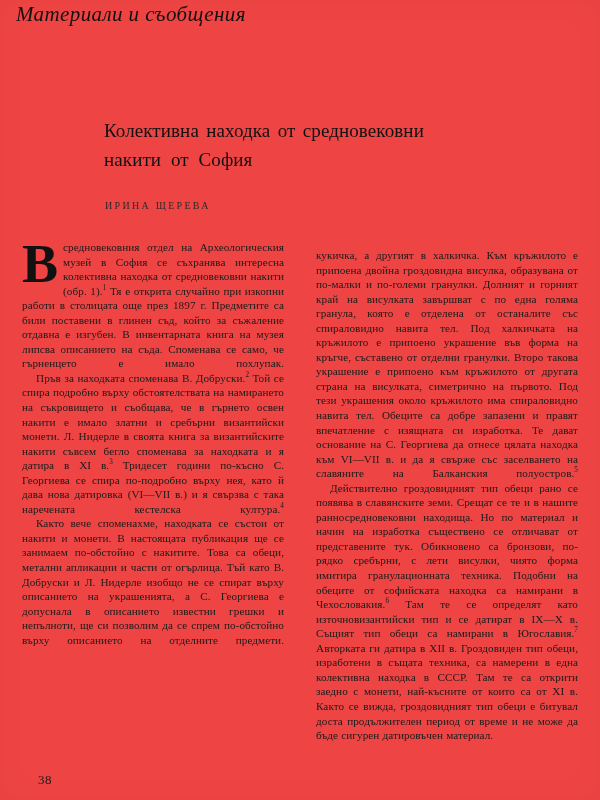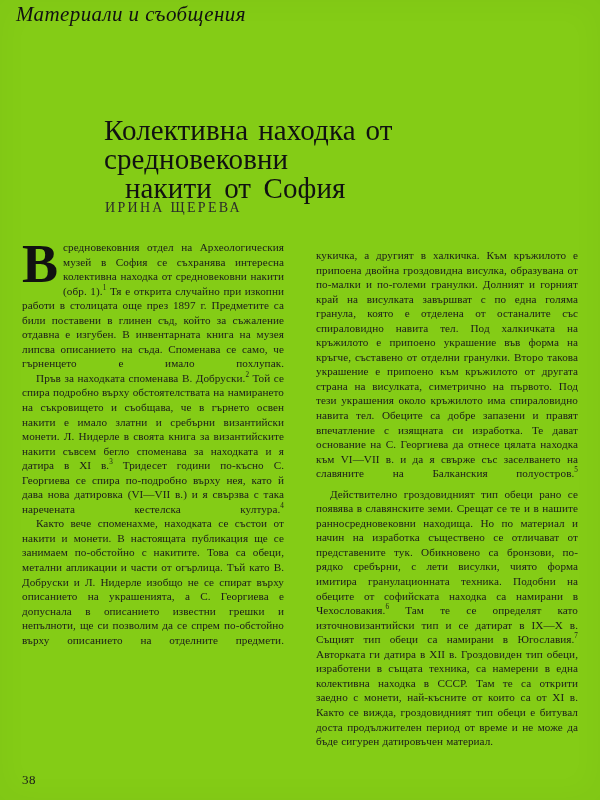--- a/index.html
+++ b/index.html
@@ -4,21 +4,21 @@
 <style>
   html, body {
     margin: 0;
     padding: 0;
     background: #ffffff;
   }
   #page {
     position: relative;
     width: 600px;
     height: 800px;
-    background: #84cc16;
+    background: #ef4444;
     overflow: hidden;
     font-family: "Liberation Serif", "DejaVu Serif", serif;
     color: #1a1a1a;
   }
 
   
   #running-head {
     position: absolute;
     left: 16px;
     top: 2px;
@@ -29,35 +29,35 @@
     color: #121212;
     white-space: nowrap;
   }
 
   
   #article-title {
     position: absolute;
     left: 104px;
     top: 116px;
     width: 460px;
-    font-size: 29px;
+    font-size: 19px;
     line-height: 29px;
     color: #111;
     letter-spacing: 0.1px;
     word-spacing: 2.5px;
   }
   #article-title .t-line { display: block; }
-  #article-title .t-line:nth-child(2) { word-spacing: 5px; margin-left: 21px; }
+  #article-title .t-line:nth-child(2) { word-spacing: 5px; }
 
   
   #byline {
     position: absolute;
     left: 105px;
     top: 200px;
-    font-size: 14px;
+    font-size: 10px;
     letter-spacing: 2.3px;
     color: #2b2b2b;
     font-family: "Liberation Serif", "DejaVu Serif", serif;
   }
 
   
   #body-area {
     position: absolute;
     left: 22px;
     top: 240px;
@@ -77,21 +77,21 @@
   #col-left  { left: 0px; }
   #col-right { left: 294px; }
 
   .column p {
     margin: 0;
     text-indent: 14px;
     text-align: justify;
     text-align-last: justify;
     word-spacing: 0.4px;
   }
-  .column p.last-ragged { text-align-last: left; margin-top: 6px; }
+  .column p.last-ragged { text-align-last: left; }
   .column p.no-indent { text-indent: 0; margin-top: 8px; }
 
   
   #dropcap {
     float: left;
     font-family: "Liberation Serif", "DejaVu Serif", serif;
     font-size: 54px;
     line-height: 44px;
     font-weight: 700;
     margin: 2px 5px 0 0;
@@ -103,21 +103,21 @@
 
   sup {
     font-size: 7.2px;
     vertical-align: super;
     line-height: 0;
   }
 
   
   #folio {
     position: absolute;
-    left: 22px;
+    left: 38px;
     top: 772px;
     font-size: 13px;
     color: #1b1b1b;
     letter-spacing: 0.5px;
   }
 
   
   #page::after {
     content: "";
     position: absolute;

